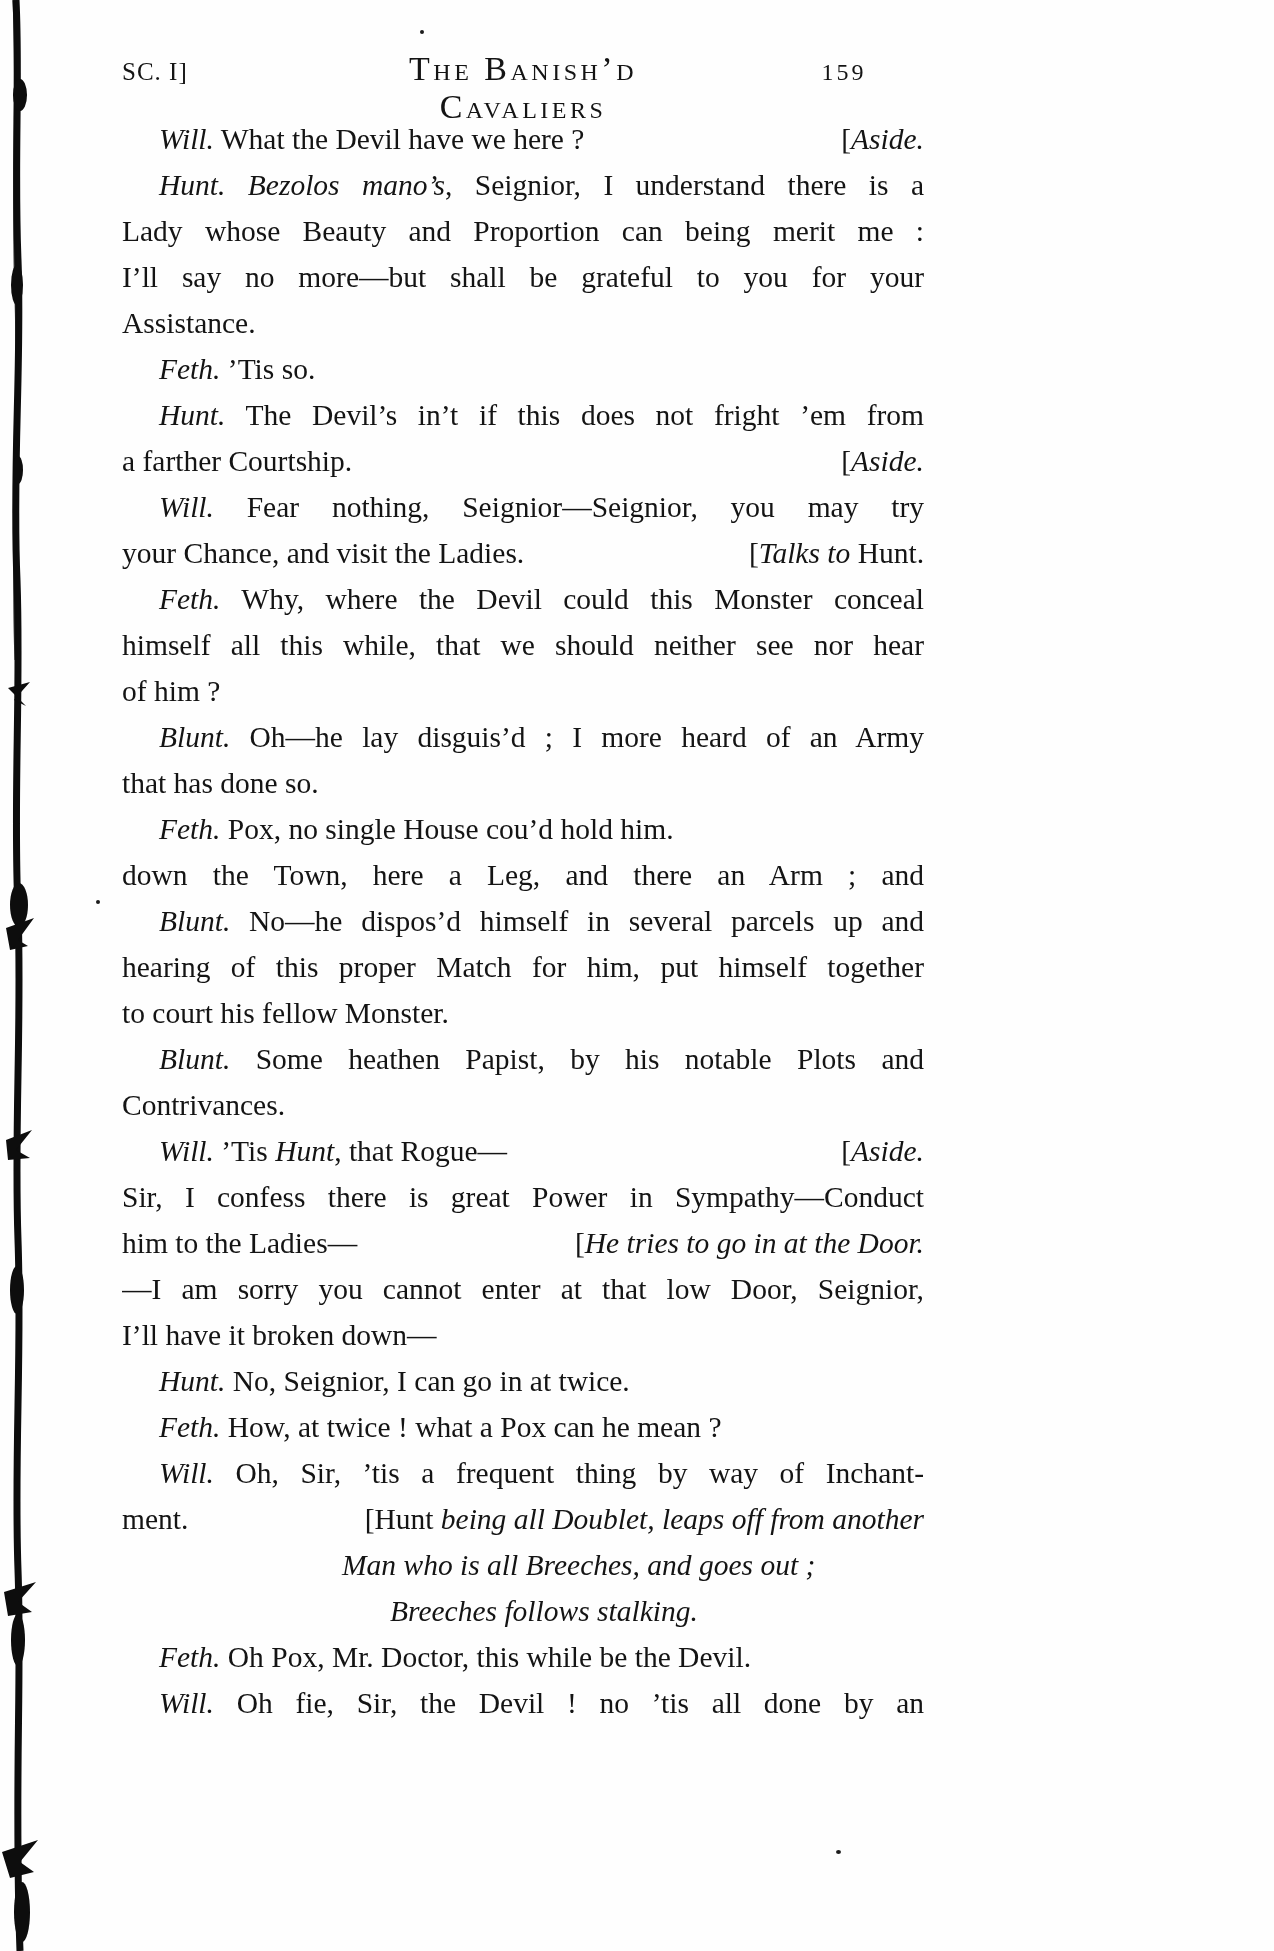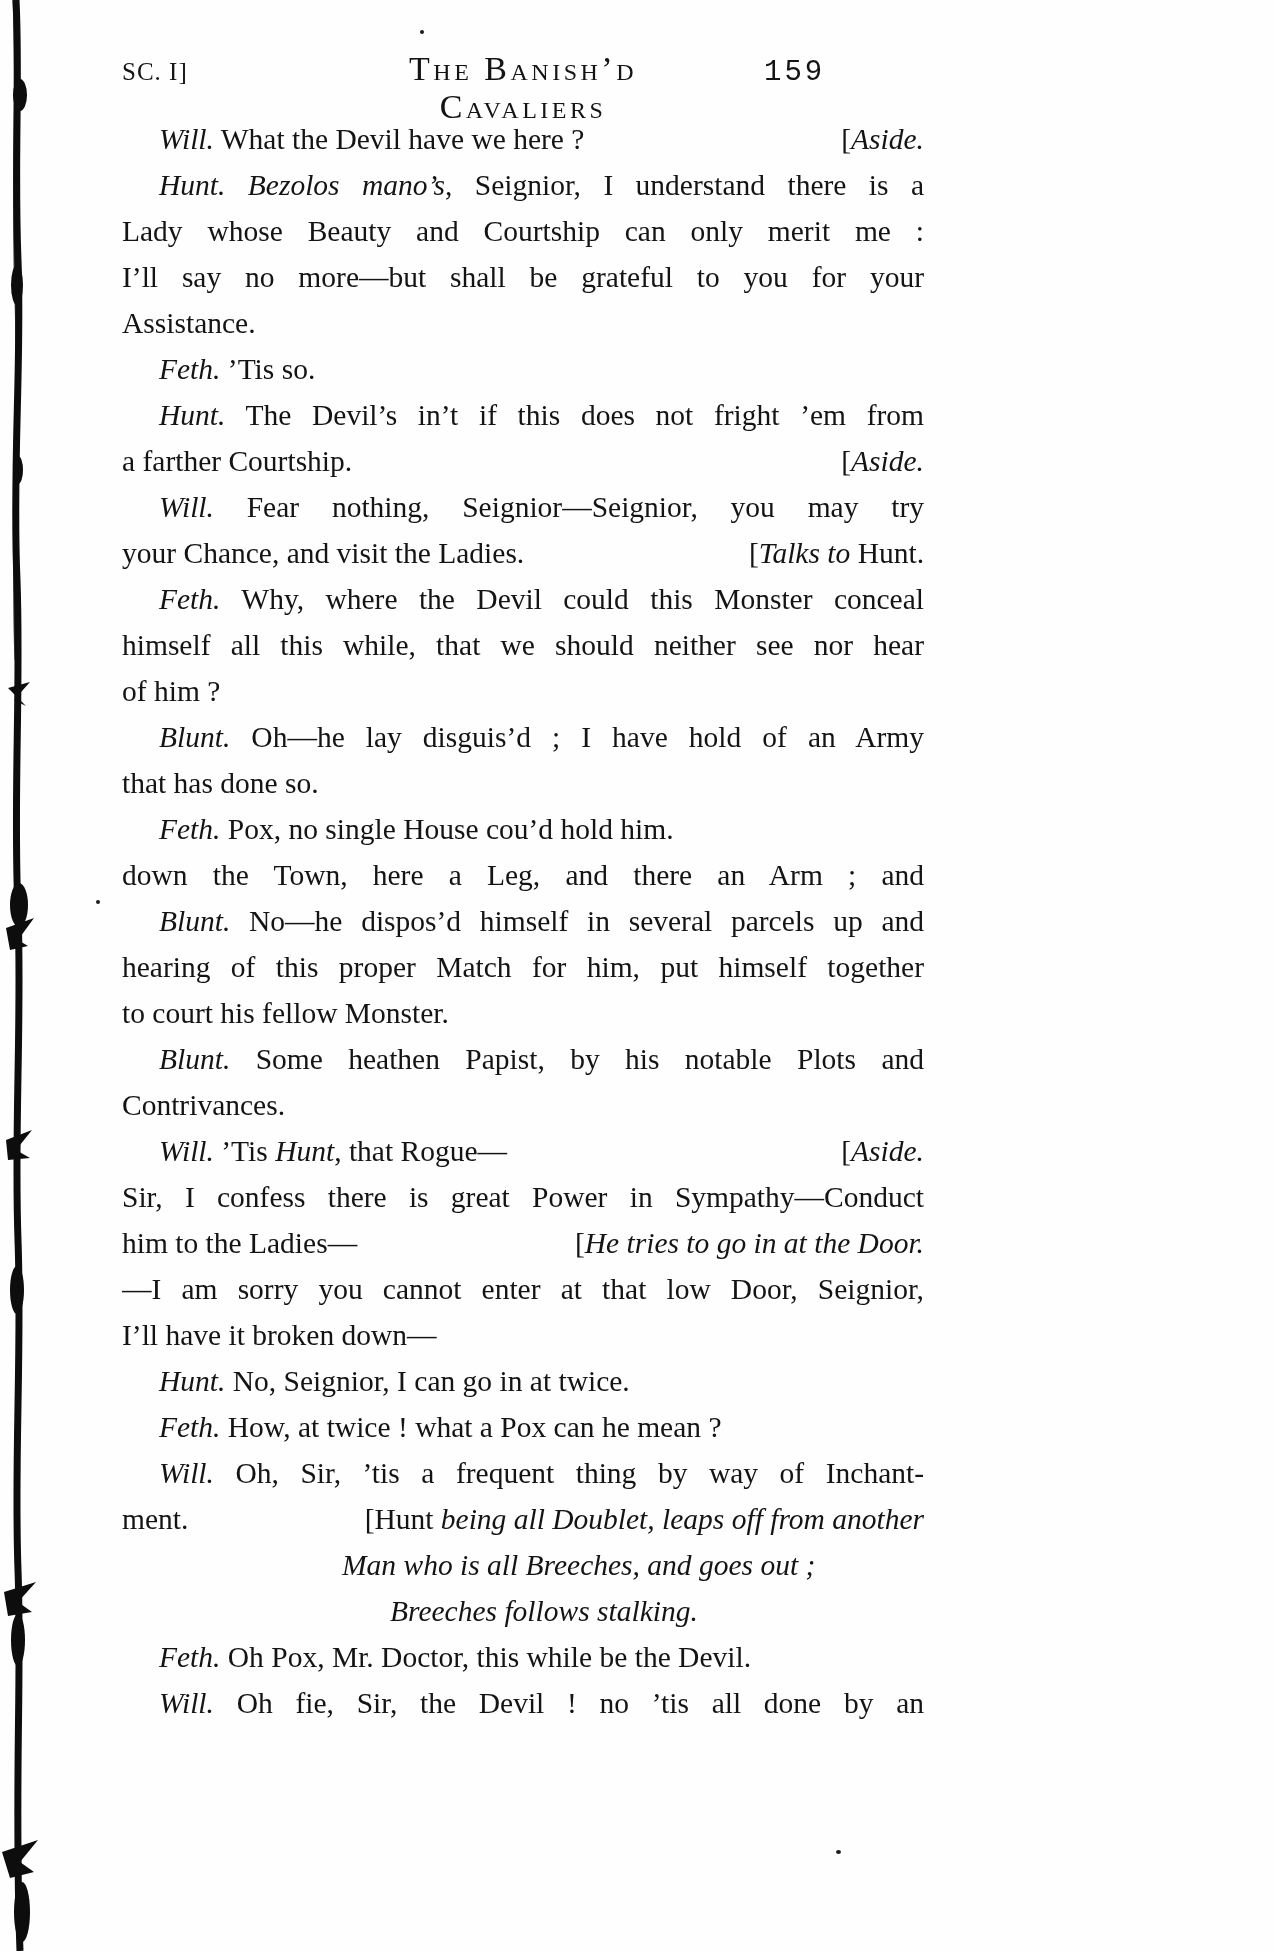--- a/index.html
+++ b/index.html
@@ -9,21 +9,21 @@
     background:var(--paper,#fff);
     color:var(--ink,#141414);
     font-family:"Liberation Serif","DejaVu Serif",serif;
     overflow:hidden;
   }
   .binding{position:absolute;left:0;top:0;}
   .textblock{position:absolute;left:122px;top:50px;width:802px;}
   .header{display:flex;align-items:baseline;height:44px;gap:48px;}
   .scene{font-size:25px;letter-spacing:1px;width:160px;}
   .title{flex:1;text-align:center;font-variant:small-caps;font-size:34px;letter-spacing:3.5px;}
-  .pageno{width:160px;text-align:left;font-size:29px;letter-spacing:3px;font-family:Liberation Mono, monospace;}
+  .pageno{width:160px;text-align:center;font-size:24px;letter-spacing:3px;}
   .body{margin-top:22px;}
   .line{
     height:46px;line-height:46px;font-size:29.5px;
     white-space:nowrap;
   }
   .line.justify{white-space:normal;text-align:justify;text-align-last:justify;overflow:hidden;}
   .line.indent{padding-left:37px;}
   .it{font-style:italic;}
   .dir{float:right;text-align:center;}
   .speck{position:absolute;background:#1c1c1c;border-radius:50%;}
@@ -57,32 +57,32 @@
 
   <div class="textblock">
     <div class="header">
       <span class="scene">SC. I]</span>
       <span class="title">The Banish’d Cavaliers</span>
       <span class="pageno">159</span>
     </div>
     <div class="body">
         <div class="line indent"><span class="dir"><span>[</span><span class="it">Aside.</span></span><span class="it">Will.</span><span> What the Devil have we here ?</span></div>
         <div class="line justify indent"><span class="it">Hunt.</span><span> </span><span class="it">Bezolos mano’s</span><span>, Seignior, I understand there is a</span></div>
-        <div class="line justify"><span>Lady whose Beauty and Courtship can only merit me :</span></div>
+        <div class="line justify"><span>Lady whose Beauty and Proportion can being merit me :</span></div>
         <div class="line justify"><span>I’ll say no more—but shall be grateful to you for your</span></div>
         <div class="line"><span>Assistance.</span></div>
         <div class="line indent"><span class="it">Feth.</span><span> ’Tis so.</span></div>
         <div class="line justify indent"><span class="it">Hunt.</span><span> The Devil’s in’t if this does not fright ’em from</span></div>
         <div class="line"><span class="dir"><span>[</span><span class="it">Aside.</span></span><span>a farther Courtship.</span></div>
         <div class="line justify indent"><span class="it">Will.</span><span> Fear nothing, Seignior—Seignior, you may try</span></div>
         <div class="line"><span class="dir"><span>[</span><span class="it">Talks to</span><span> Hunt.</span></span><span>your Chance, and visit the Ladies.</span></div>
         <div class="line justify indent"><span class="it">Feth.</span><span> Why, where the Devil could this Monster conceal</span></div>
         <div class="line justify"><span>himself all this while, that we should neither see nor hear</span></div>
         <div class="line"><span>of him ?</span></div>
-        <div class="line justify indent"><span class="it">Blunt.</span><span> Oh—he lay disguis’d ; I have hold of an Army</span></div>
+        <div class="line justify indent"><span class="it">Blunt.</span><span> Oh—he lay disguis’d ; I more heard of an Army</span></div>
         <div class="line"><span>that has done so.</span></div>
         <div class="line indent"><span class="it">Feth.</span><span> Pox, no single House cou’d hold him.</span></div>
         <div class="line justify"><span>down the Town, here a Leg, and there an Arm ; and</span></div>
         <div class="line justify indent"><span class="it">Blunt.</span><span> No—he dispos’d himself in several parcels up and</span></div>
         <div class="line justify"><span>hearing of this proper Match for him, put himself together</span></div>
         <div class="line"><span>to court his fellow Monster.</span></div>
         <div class="line justify indent"><span class="it">Blunt.</span><span> Some heathen Papist, by his notable Plots and</span></div>
         <div class="line"><span>Contrivances.</span></div>
         <div class="line indent"><span class="dir"><span>[</span><span class="it">Aside.</span></span><span class="it">Will.</span><span> ’Tis </span><span class="it">Hunt</span><span>, that Rogue—</span></div>
         <div class="line justify"><span>Sir, I confess there is great Power in Sympathy—Conduct</span></div>

